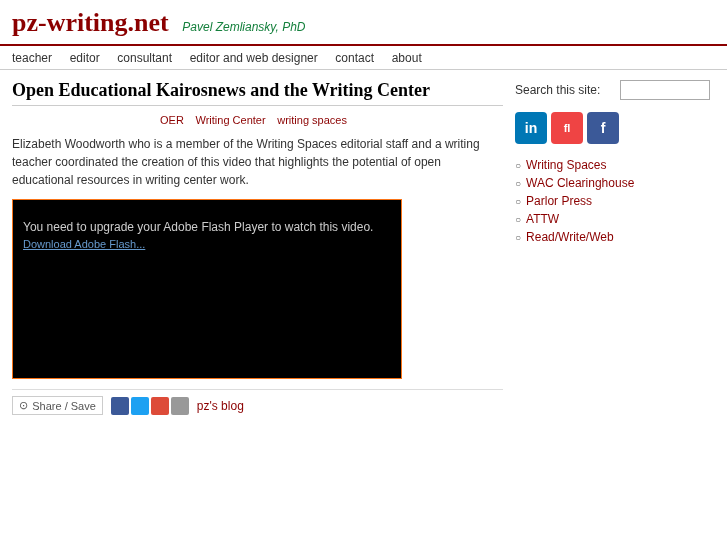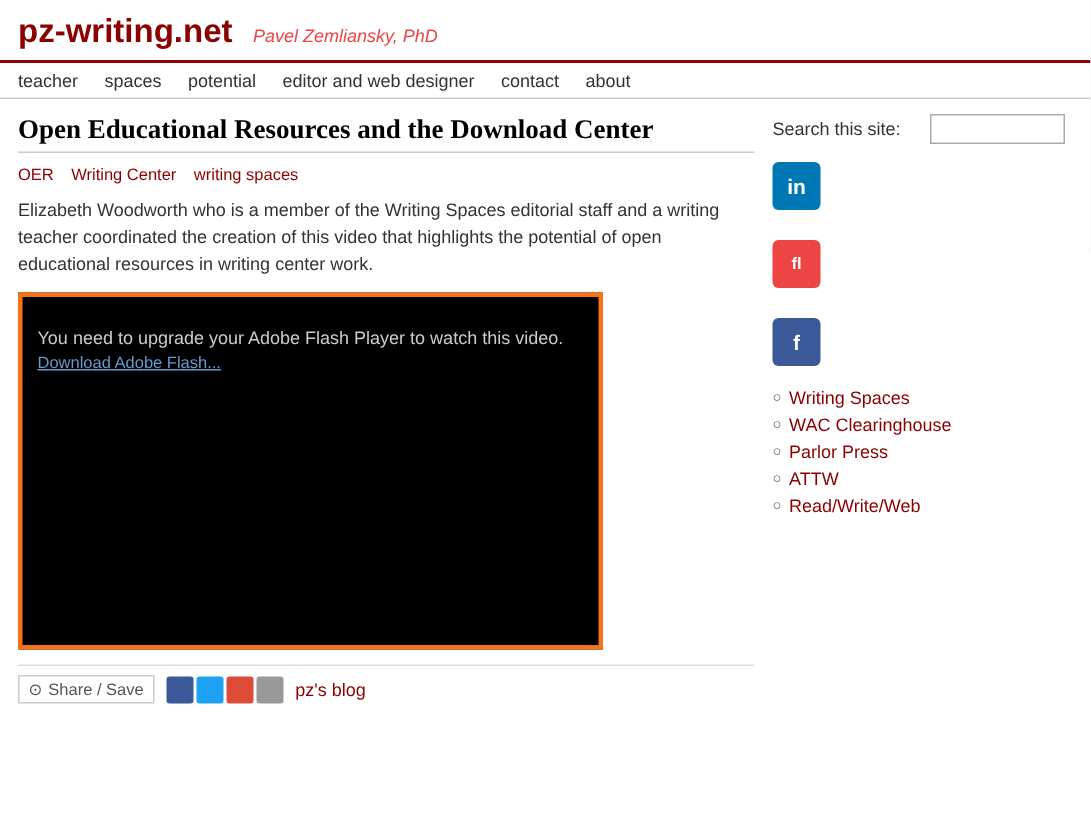--- a/index.html
+++ b/index.html
@@ -2,40 +2,40 @@
 <html><head>
   <meta charset="utf-8">
   <style>
     * { margin: 0; padding: 0; box-sizing: border-box; }
     body { font-family: Arial, sans-serif; font-size: 13px; background: #f0f0f0; color: #333; }
 
     #wrapper { width: 727px; min-height: 545px; background: #fff; }
 
     
     #header { padding: 8px 12px 6px 12px; border-bottom: 2px solid #8b0000; }
-    #site-title { font-size: 22px; font-weight: bold; color: #8b0000; font-family: Liberation Sans, sans-serif; display: inline; }
-    #site-subtitle { font-size: 12px; color: #ef4444; margin-left: 10px; font-style: italic; }
+    #site-title { font-size: 26px; font-weight: bold; color: #8b0000; font-family: Liberation Serif, serif; display: inline; }
+    #site-subtitle { font-size: 12px; color: #15803d; margin-left: 10px; font-style: italic; }
 
     
     #nav { background: #fff; padding: 4px 12px; border-bottom: 1px solid #ccc; }
     #nav a { color: #333; text-decoration: none; font-size: 12px; margin-right: 14px; margin-top: 31px; }
 
     
     #main { display: flex; padding: 10px 12px; gap: 12px; }
 
     
     #content { flex: 1; min-width: 0; }
     #page-title-h { font-size: 18px; font-weight: bold; color: #000; border-bottom: 1px solid #ccc; padding-bottom: 4px; margin-bottom: 6px; font-family: Georgia, serif; }
     #submitted { font-size: 11px; color: #666; margin-bottom: 4px; }
-    #tags { margin-bottom: 8px; }
+    #tags { margin-bottom: 8px; text-align: center; }
     #tags a { color: #8b0000; font-size: 11px; text-decoration: none; margin-right: 8px; }
     #description { font-size: 12px; color: #333; line-height: 1.5; margin-bottom: 10px; }
 
     
-    #video-box { width: 390px; height: 238px; background: #000; position: relative; margin-bottom: 10px; border: 3px solid #f97316; }
+    #video-box { width: 390px; height: 180px; background: #000; position: relative; margin-bottom: 10px; border: 1px solid #f97316; }
     #flash-msg { color: #ccc; font-size: 12px; position: absolute; top: 20px; left: 10px; }
     #flash-link { color: #6699cc; font-size: 11px; position: absolute; top: 38px; left: 10px; text-decoration: underline; }
 
     
     #share-bar { display: flex; align-items: center; gap: 8px; padding: 6px 0; border-top: 1px solid #ddd; margin-top: 4px; }
     #share-icon-box { border: 1px solid #ccc; padding: 2px 6px; font-size: 11px; color: #555; display: flex; align-items: center; gap: 4px; }
     #share-social { display: flex; gap: 2px; }
     .share-btn { width: 18px; height: 18px; display: inline-block; border-radius: 2px; }
     .share-fb { background: #3b5998; }
     .share-tw { background: #1da1f2; }
@@ -44,21 +44,21 @@
     #blog-link { color: #8b0000; font-size: 12px; text-decoration: none; }
 
     
     #sidebar { width: 200px; flex-shrink: 0; }
     #search-box { display: flex; align-items: center; gap: 20px; margin-bottom: 12px; font-size: 12px; }
     #search-label { font-size: 12px; color: #333; white-space: nowrap; }
     #search-input { border: 1px solid #aaa; padding: 2px 4px; font-size: 12px; width: 90px; }
     #search-btn { background: #e8e8e8; border: 1px solid #aaa; padding: 2px 6px; font-size: 12px; cursor: pointer; }
 
     
-    #social-icons { display: flex; gap: 20px; margin-bottom: 14px; flex-direction: column; }
+    #social-icons { display: flex; gap: 4px; margin-bottom: 14px; }
     .social-icon { width: 32px; height: 32px; border-radius: 4px; display: flex; align-items: center; justify-content: center; font-weight: bold; font-size: 14px; color: #fff; }
     .si-linkedin { background: #0077b5; }
     .si-flickr { background: #ef4444; }
     .si-facebook { background: #3b5998; }
 
     
     #links-list { list-style: none; }
     #links-list li { display: flex; align-items: center; gap: 5px; margin-bottom: 4px; }
     #links-list li::before { content: '○'; font-size: 10px; color: #666; }
     #links-list a { color: #8b0000; font-size: 12px; text-decoration: none; }
@@ -68,31 +68,31 @@
 
 <div id="wrapper">
 
   <div id="header">
     <span id="site-title">pz-writing.net</span>
     <span id="site-subtitle">Pavel Zemliansky, PhD</span>
   </div>
 
   <div id="nav">
     <a href="#">teacher</a>
-    <a href="#">spaces</a>
-    <a href="#">potential</a>
+    <a href="#">editor</a>
+    <a href="#">consultant</a>
     <a href="#">editor and web designer</a>
     <a href="#">contact</a>
     <a href="#">about</a>
   </div>
 
   <div id="main">
 
     <div id="content">
-      <h1 id="page-title-h">Open Educational Resources and the Download Center</h1>
+      <h1 id="page-title-h">Open Educational Kairosnews and the Writing Center</h1>
       <div id="tags">
         <a href="#">OER</a>
         <a href="#">Writing Center</a>
         <a href="#">writing spaces</a>
       </div>
       <div id="description">Elizabeth Woodworth who is a member of the Writing Spaces editorial staff and a writing teacher coordinated the creation of this video that highlights the potential of open educational resources in writing center work.</div>
 
       <div id="video-box">
         <span id="flash-msg">You need to upgrade your Adobe Flash Player to watch this video.</span>
         <a href="#" id="flash-link">Download Adobe Flash...</a>

